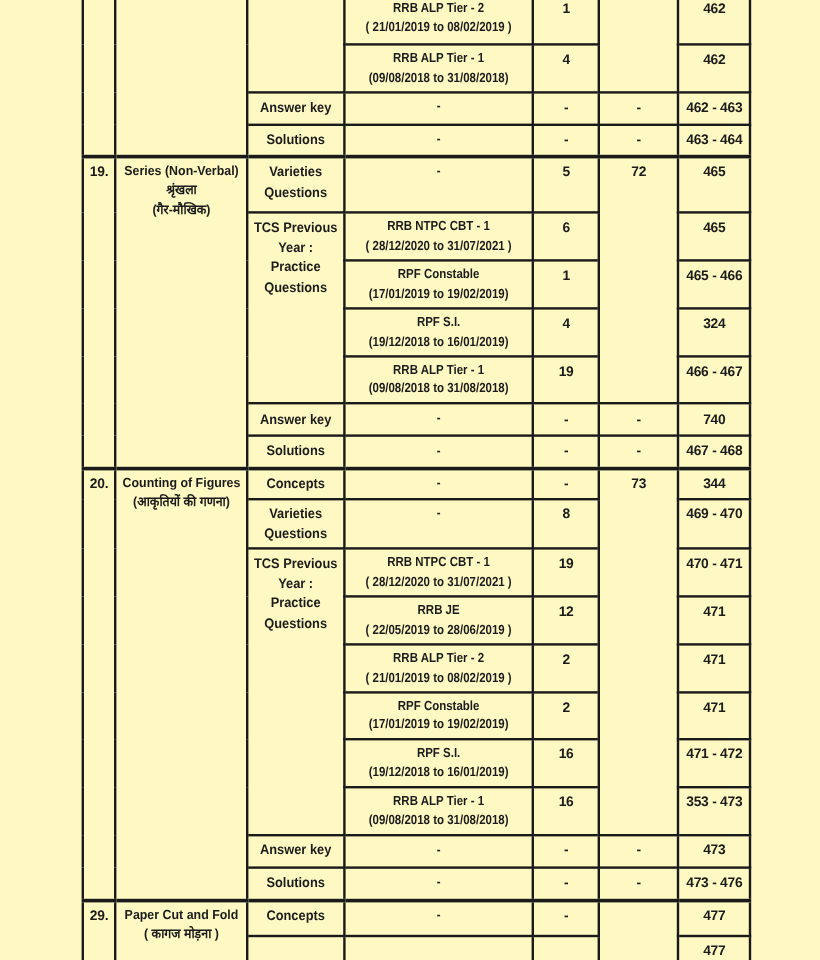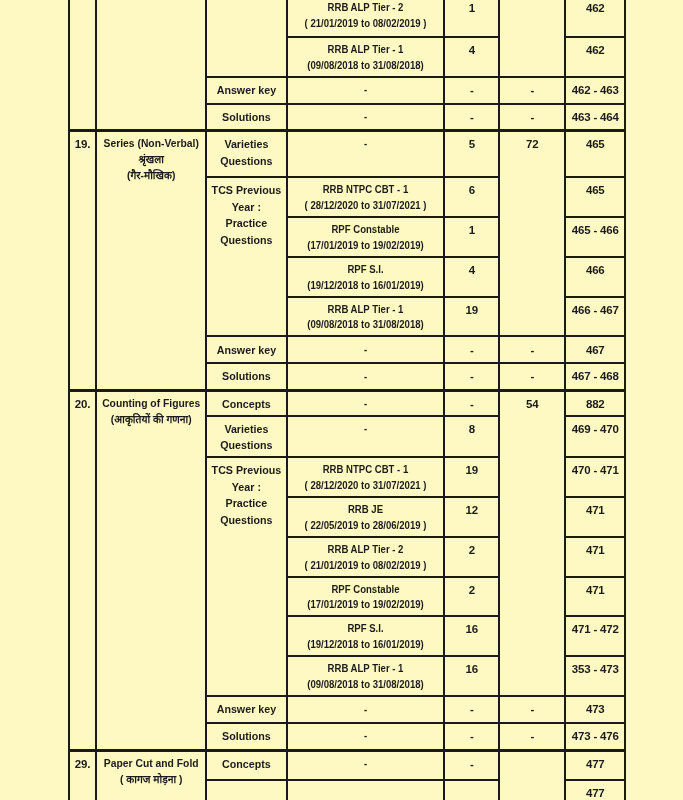--- a/index.html
+++ b/index.html
@@ -199,21 +199,21 @@
         </tr>
         <tr class="r-exam">
           <td class="col-exam">
             <div class="cell-text">RPF S.I.
 (19/12/2018 to 16/01/2019)</div>
           </td>
           <td class="col-count">
             <div class="cell-text">4</div>
           </td>
           <td class="col-page">
-            <div class="cell-text">466</div>
+            <div class="cell-text">324</div>
           </td>
         </tr>
         <tr class="r-exam">
           <td class="col-exam">
             <div class="cell-text">RRB ALP Tier - 1
 (09/08/2018 to 31/08/2018)</div>
           </td>
           <td class="col-count">
             <div class="cell-text">19</div>
           </td>
@@ -228,21 +228,21 @@
           <td class="col-exam">
             <div class="cell-text">-</div>
           </td>
           <td class="col-count">
             <div class="cell-text">-</div>
           </td>
           <td class="col-total">
             <div class="cell-text">-</div>
           </td>
           <td class="col-page">
-            <div class="cell-text">467</div>
+            <div class="cell-text">740</div>
           </td>
         </tr>
         <tr class="r-meta">
           <td class="col-category">
             <div class="cell-text">Solutions</div>
           </td>
           <td class="col-exam">
             <div class="cell-text">-</div>
           </td>
           <td class="col-count">
@@ -266,24 +266,24 @@
           <td class="col-category">
             <div class="cell-text">Concepts</div>
           </td>
           <td class="col-exam">
             <div class="cell-text">-</div>
           </td>
           <td class="col-count">
             <div class="cell-text">-</div>
           </td>
           <td class="col-total" rowspan="8">
-            <div class="cell-text">54</div>
-          </td>
-          <td class="col-page">
-            <div class="cell-text">882</div>
+            <div class="cell-text">73</div>
+          </td>
+          <td class="col-page">
+            <div class="cell-text">344</div>
           </td>
         </tr>
         <tr class="r-varieties-sm">
           <td class="col-category">
             <div class="cell-text">Varieties
 Questions</div>
           </td>
           <td class="col-exam">
             <div class="cell-text">-</div>
           </td>

